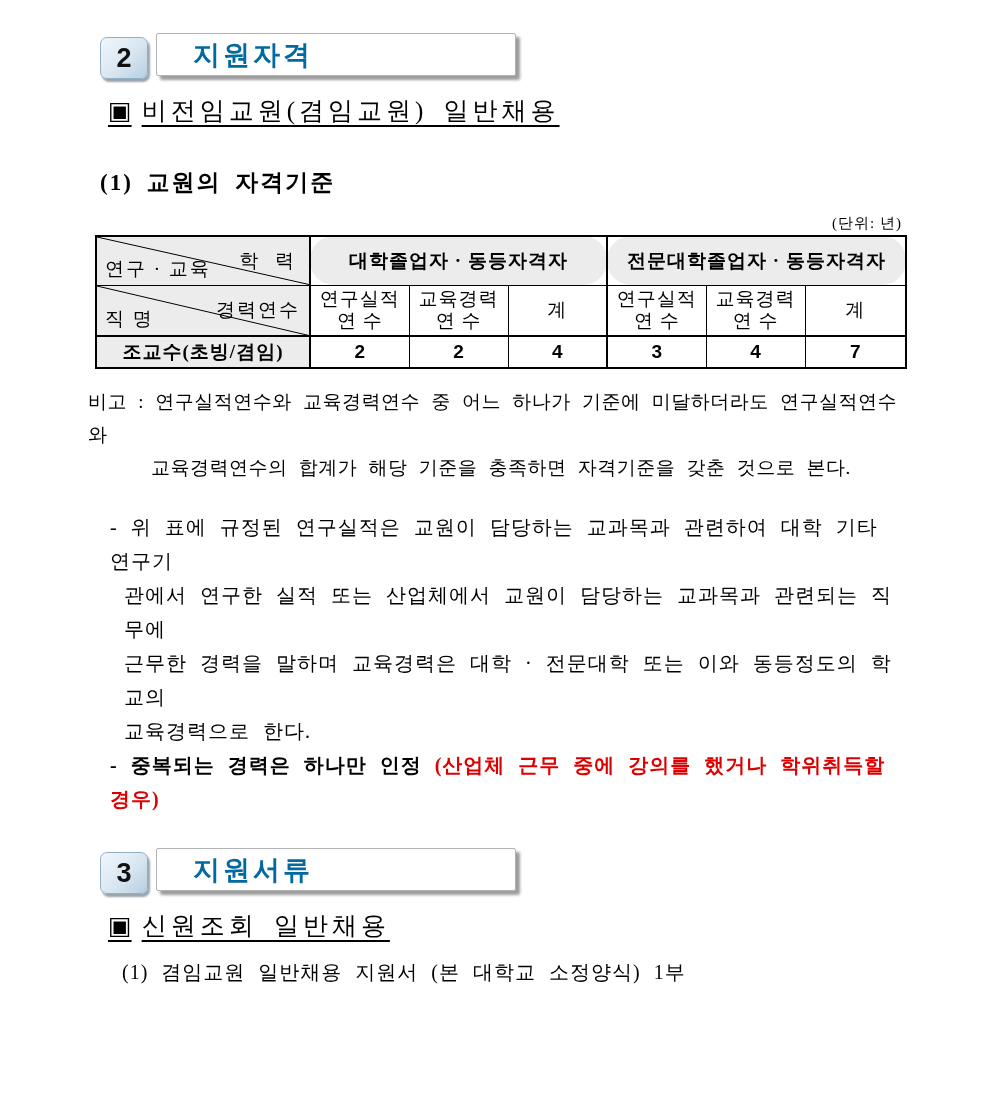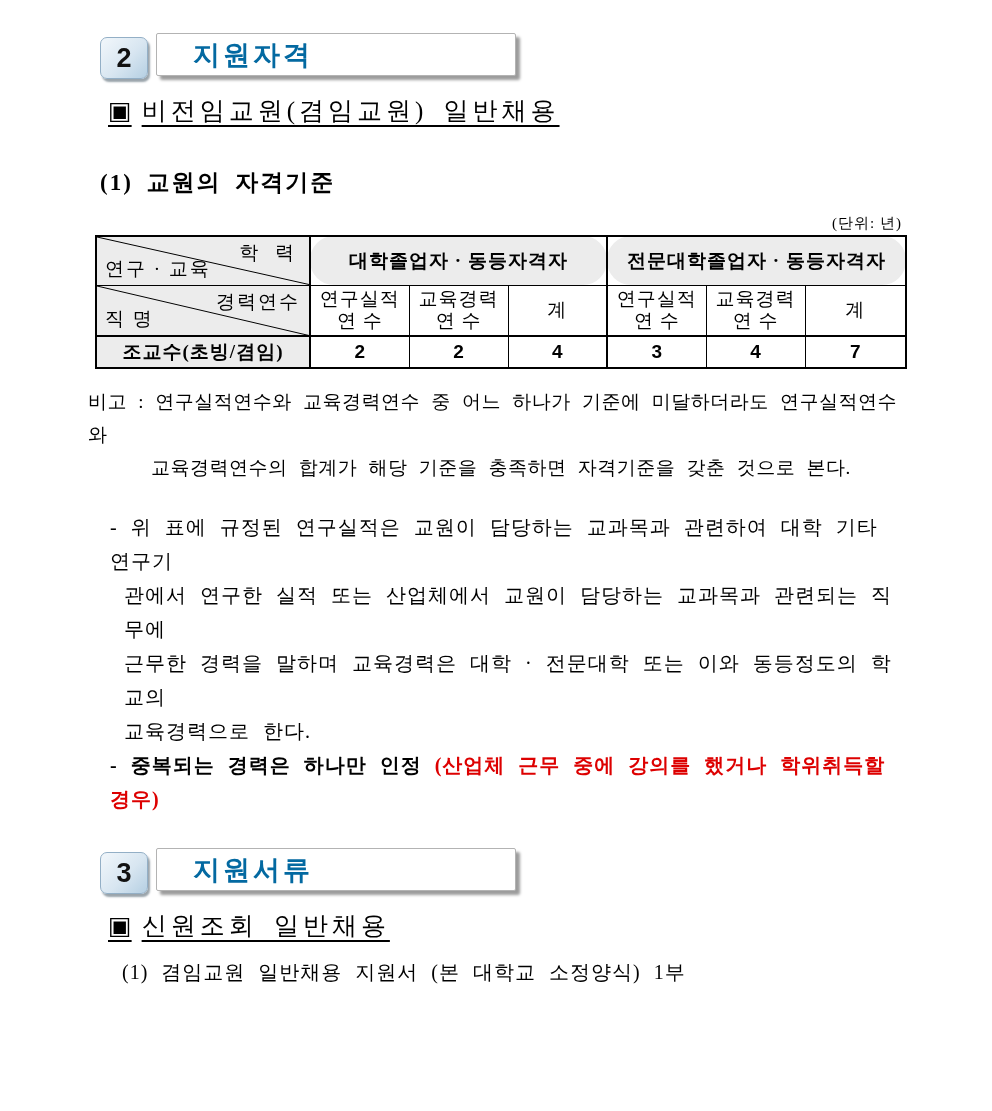--- a/index.html
+++ b/index.html
@@ -51,21 +51,21 @@
   table.qual { border:2px solid #000; }
   table.qual td { border:1px solid #000; text-align:center; vertical-align:middle; font-size:19px; }
   td.ghead { background:#ececec; font-weight:bold; font-size:20px; letter-spacing:1px; height:49px; }
   td.corner { background:#ececec; position:relative; height:49px; }
   td.sub { background:#ffffff; white-space:pre-line; line-height:22px; height:51px; letter-spacing:1px; }
   td.rlabel { background:#ececec; font-weight:bold; font-size:20px; height:32px; letter-spacing:1px; }
   td.val { font-weight:bold; font-size:20px; font-family:"Liberation Sans",sans-serif; }
   .thickL { border-left-width:2px !important;border-radius:24px; }
   tr.datarow td { border-top-width:2px !important; }
   .diag-svg { position:absolute; left:0; top:0; width:100%; height:100%; }
-  .diag-tr { position:absolute; top:3px; right:9px; letter-spacing:6px; }
+  .diag-tr { position:absolute; top:11px; right:9px; letter-spacing:6px; }
   .diag-bl { position:absolute; bottom:3px; left:8px; letter-spacing:2px; }
 
   
   .note { margin-top:16px; font-size:19px; letter-spacing:0.5px; word-spacing:6px; line-height:33px; }
   .note .l1 { margin-left:-8px; }
   .note .l2 { margin-left:55px; }
 
   
   .remarks { margin-top:26px; font-size:20px; letter-spacing:1px; word-spacing:7px; line-height:34px; }
   .rem-first { margin-left:14px; }

